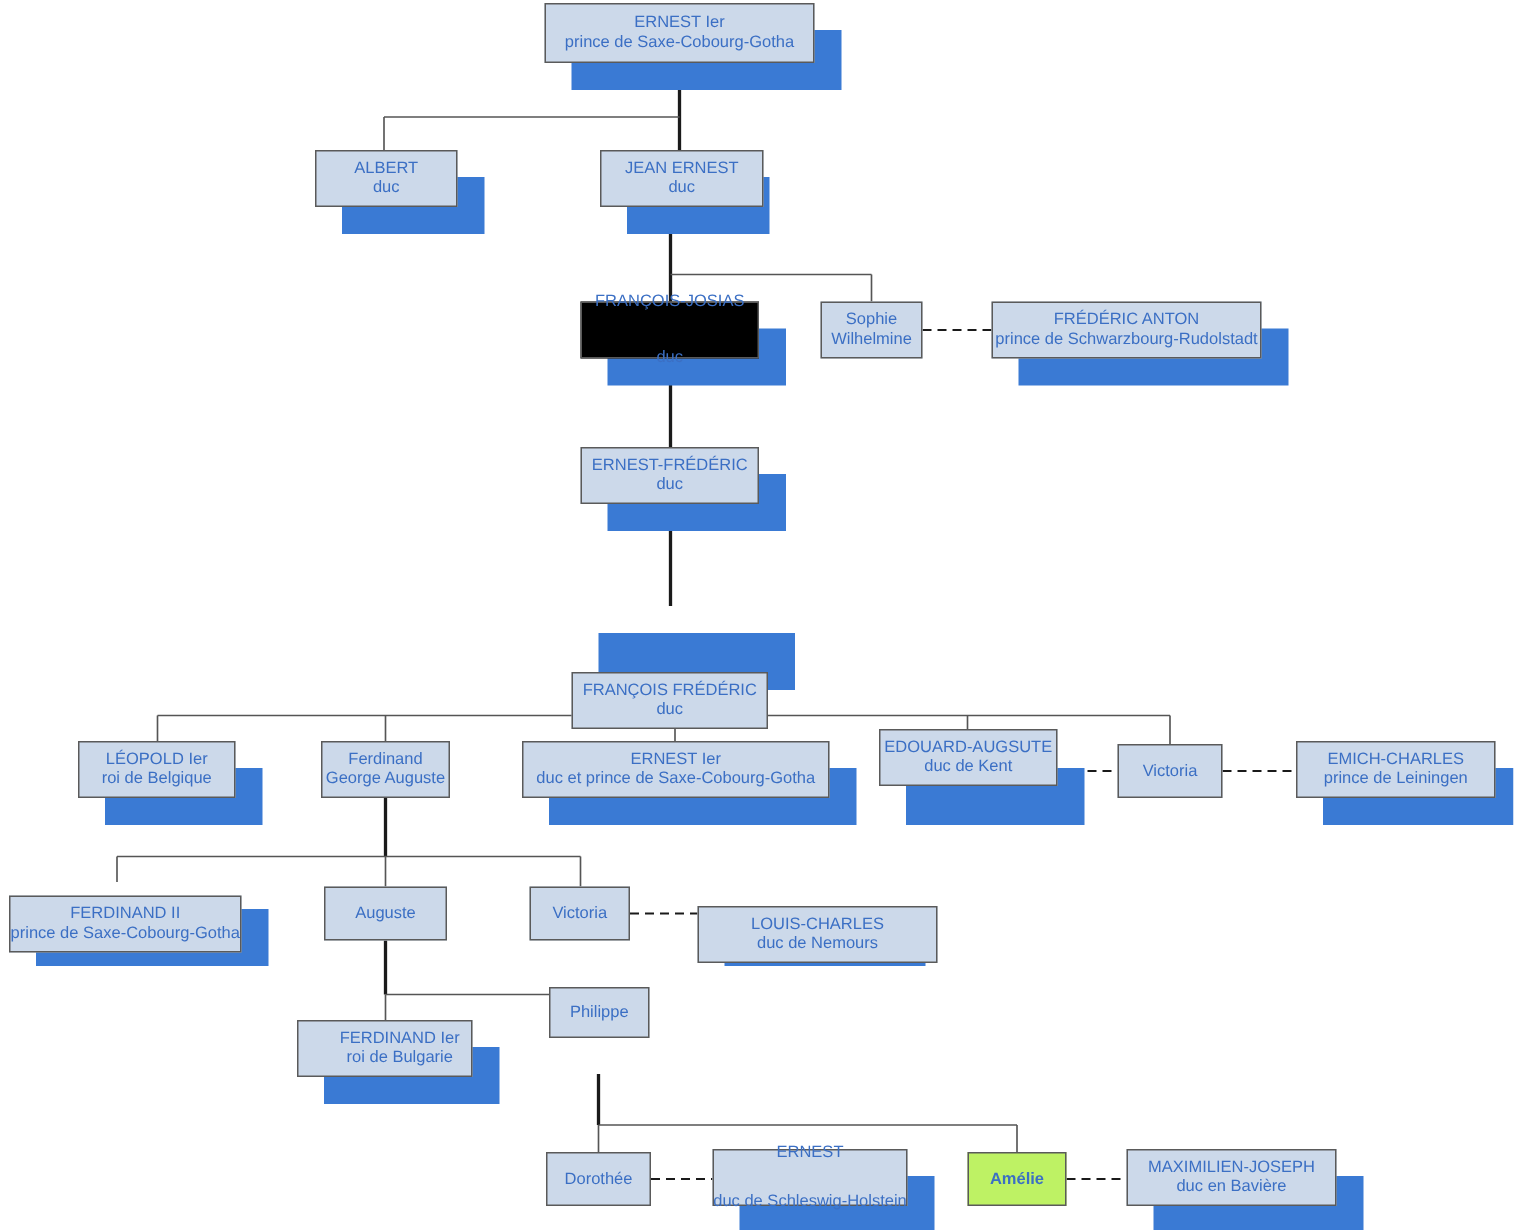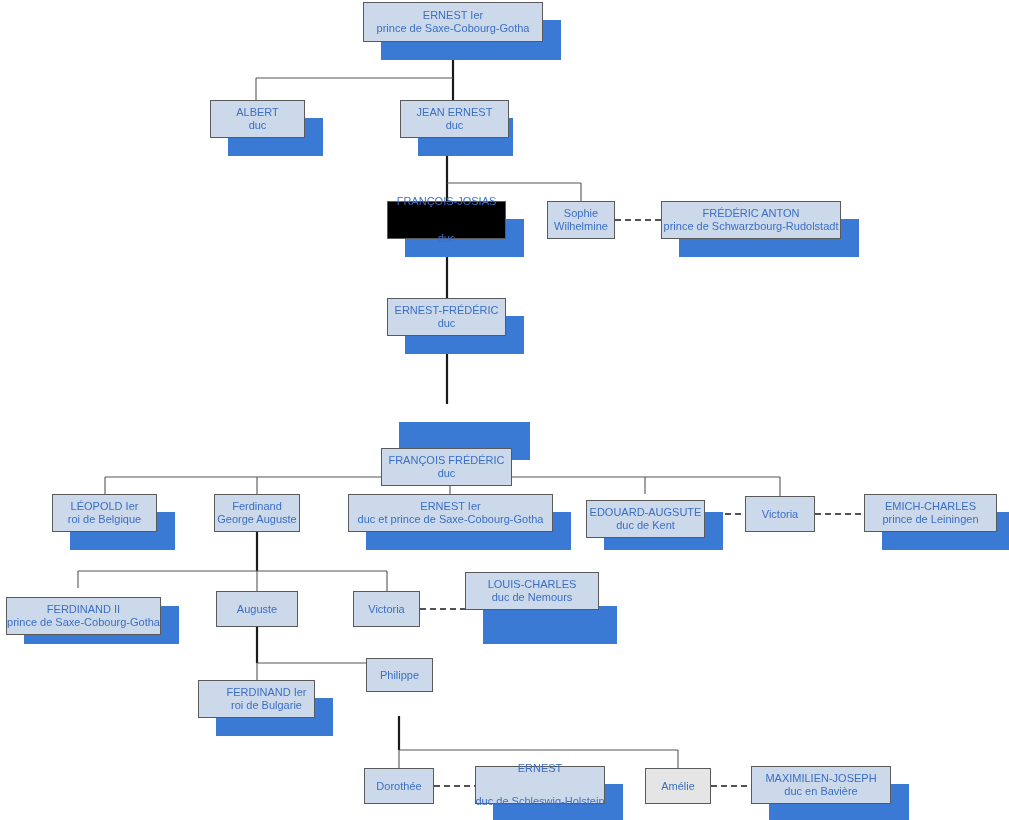--- a/index.html
+++ b/index.html
@@ -108,59 +108,59 @@
       <div class="l2">roi de Belgique</div>
     </div>
     <div class="node" style="left: 214px; top: 494px; width: 86px; height: 38px; background: rgb(204, 217, 234); border-color: rgb(90, 90, 90); color: rgb(59, 111, 196);">
       <div class="l1">Ferdinand</div>
       <div class="l2">George Auguste</div>
     </div>
     <div class="node" style="left: 348px; top: 494px; width: 205px; height: 38px; background: rgb(204, 217, 234); border-color: rgb(90, 90, 90); color: rgb(59, 111, 196);">
       <div class="l1">ERNEST  Ier</div>
       <div class="l2">duc et prince de Saxe-Cobourg-Gotha</div>
     </div>
-    <div class="node" style="left: 586px; top: 500px; width: 119px; height: 38px; background: rgb(204, 217, 234); border-color: rgb(90, 90, 90); color: rgb(59, 111, 196); justify-content: center;">
+    <div class="node" style="left: 586px; top: 486px; width: 119px; height: 38px; background: rgb(204, 217, 234); border-color: rgb(90, 90, 90); color: rgb(59, 111, 196); justify-content: center;">
       <div class="l1">EDOUARD-AUGSUTE</div>
       <div class="l2">duc de Kent</div>
     </div>
     <div class="node" style="left: 745px; top: 496px; width: 70px; height: 36px; background: rgb(204, 217, 234); border-color: rgb(90, 90, 90); color: rgb(59, 111, 196);">
       <div class="l1">Victoria</div>
     </div>
     <div class="node" style="left: 864px; top: 494px; width: 133px; height: 38px; background: rgb(204, 217, 234); border-color: rgb(90, 90, 90); color: rgb(59, 111, 196);">
       <div class="l1">EMICH-CHARLES</div>
       <div class="l2">prince de Leiningen</div>
     </div>
     <div class="node" style="left: 6px; top: 597px; width: 155px; height: 38px; background: rgb(204, 217, 234); border-color: rgb(90, 90, 90); color: rgb(59, 111, 196);">
       <div class="l1">FERDINAND II</div>
       <div class="l2">prince de Saxe-Cobourg-Gotha</div>
     </div>
     <div class="node" style="left: 216px; top: 591px; width: 82px; height: 36px; background: rgb(204, 217, 234); border-color: rgb(90, 90, 90); color: rgb(59, 111, 196);">
       <div class="l1">Auguste</div>
     </div>
     <div class="node" style="left: 353px; top: 591px; width: 67px; height: 36px; background: rgb(204, 217, 234); border-color: rgb(90, 90, 90); color: rgb(59, 111, 196);">
       <div class="l1">Victoria</div>
     </div>
-    <div class="node" style="left: 465px; top: 572px; width: 134px; height: 38px; background: rgb(204, 217, 234); border-color: rgb(90, 90, 90); color: rgb(59, 111, 196); text-align: center;">
+    <div class="node" style="left: 465px; top: 604px; width: 160px; height: 38px; background: rgb(204, 217, 234); border-color: rgb(90, 90, 90); color: rgb(59, 111, 196); text-align: center;">
       <div class="l1">LOUIS-CHARLES</div>
       <div class="l2">duc de Nemours</div>
     </div>
     <div class="node" style="left: 198px; top: 680px; width: 117px; height: 38px; background: rgb(204, 217, 234); border-color: rgb(90, 90, 90); color: rgb(59, 111, 196); padding-left: 20px;">
       <div class="l1">FERDINAND Ier</div>
       <div class="l2">roi de Bulgarie</div>
     </div>
     <div class="node" style="left: 366px; top: 658px; width: 67px; height: 34px; background: rgb(204, 217, 234); border-color: rgb(90, 90, 90); color: rgb(59, 111, 196);">
       <div class="l1">Philippe</div>
     </div>
     <div class="node" style="left: 364px; top: 768px; width: 70px; height: 36px; background: rgb(204, 217, 234); border-color: rgb(90, 90, 90); color: rgb(59, 111, 196);">
       <div class="l1">Dorothée</div>
     </div>
     <div class="node" style="left: 475px; top: 766px; width: 130px; height: 38px; background: rgb(204, 217, 234); border-color: rgb(90, 90, 90); color: rgb(59, 111, 196); gap: 20px;">
       <div class="l1">ERNEST</div>
       <div class="l2">duc de Schleswig-Holstein</div>
     </div>
-    <div class="node" style="left: 645px; top: 768px; width: 66px; height: 36px; background: #e5e5e5; border-color: rgb(90, 90, 90); color: rgb(59, 111, 196);">
+    <div class="node" style="left: 645px; top: 768px; width: 66px; height: 36px; background: #bef264; border-color: rgb(90, 90, 90); color: rgb(59, 111, 196); font-weight: bold;">
       <div class="l1">Amélie</div>
     </div>
     <div class="node" style="left: 751px; top: 766px; width: 140px; height: 38px; background: rgb(204, 217, 234); border-color: rgb(90, 90, 90); color: rgb(59, 111, 196);">
       <div class="l1">MAXIMILIEN-JOSEPH</div>
       <div class="l2">duc en Bavière</div>
     </div>
   </div>
 
 </body></html>

